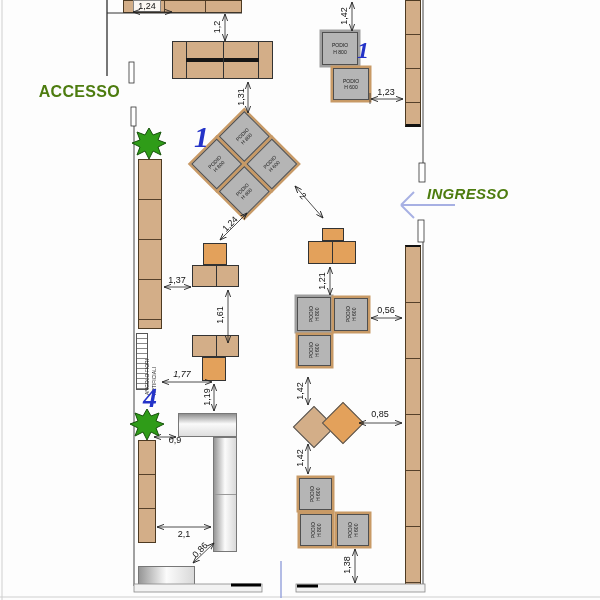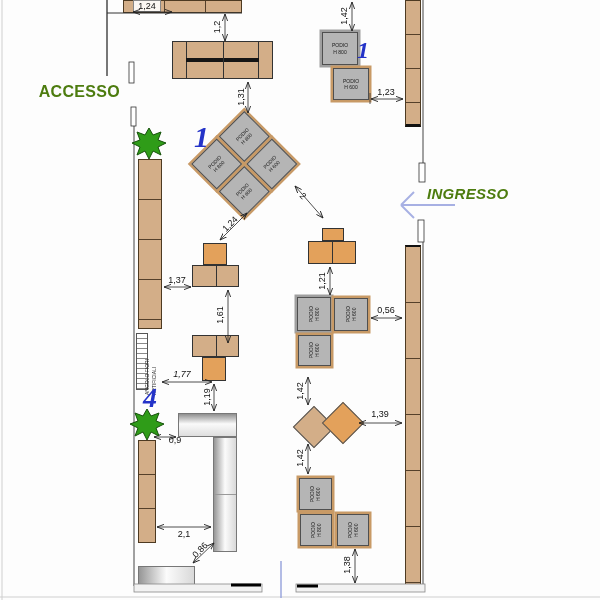--- a/index.html
+++ b/index.html
@@ -180,21 +180,21 @@
   <div class="dim r45n" style="left:217px;top:219px;width:26px;">1,24</div>
   <div class="dim r45" style="left:297px;top:191px;width:12px;">2</div>
   <div class="dim" style="left:165px;top:275px;width:24px;">1,37</div>
   <div class="dim r90" style="left:207px;top:310px;width:26px;">1,61</div>
   <div class="dim r90" style="left:309px;top:276px;width:26px;">1,21</div>
   <div class="dim" style="left:374px;top:305px;width:24px;">0,56</div>
   <div class="dim" style="left:170px;top:369px;width:24px;font-style:italic;">1,77</div>
   <div class="dim r90" style="left:194px;top:392px;width:26px;">1,19</div>
   <div class="dim r90" style="left:287px;top:386px;width:26px;">1,42</div>
   <div class="dim r90" style="left:287px;top:453px;width:26px;">1,42</div>
-  <div class="dim" style="left:368px;top:409px;width:24px;">1,39</div>
+  <div class="dim" style="left:368px;top:409px;width:24px;">0,85</div>
   <div class="dim" style="left:164px;top:424px;width:22px;margin-top:11px;">0,9</div>
   <div class="dim" style="left:172px;top:529px;width:24px;">2,1</div>
   <div class="dim r45n" style="left:187px;top:545px;width:26px;">0,86</div>
   <div class="dim r90" style="left:334px;top:560px;width:26px;">1,38</div>
 
   <svg class="overlay" width="600" height="600" viewBox="0 0 600 600">
     <defs>
       <marker id="ar" markerWidth="9" markerHeight="8" refX="7" refY="4" orient="auto-start-reverse" markerUnits="userSpaceOnUse">
         <path d="M0,1.4 L7,4 L0,6.6" fill="none" stroke="#222" stroke-width="0.9"></path>
       </marker>

